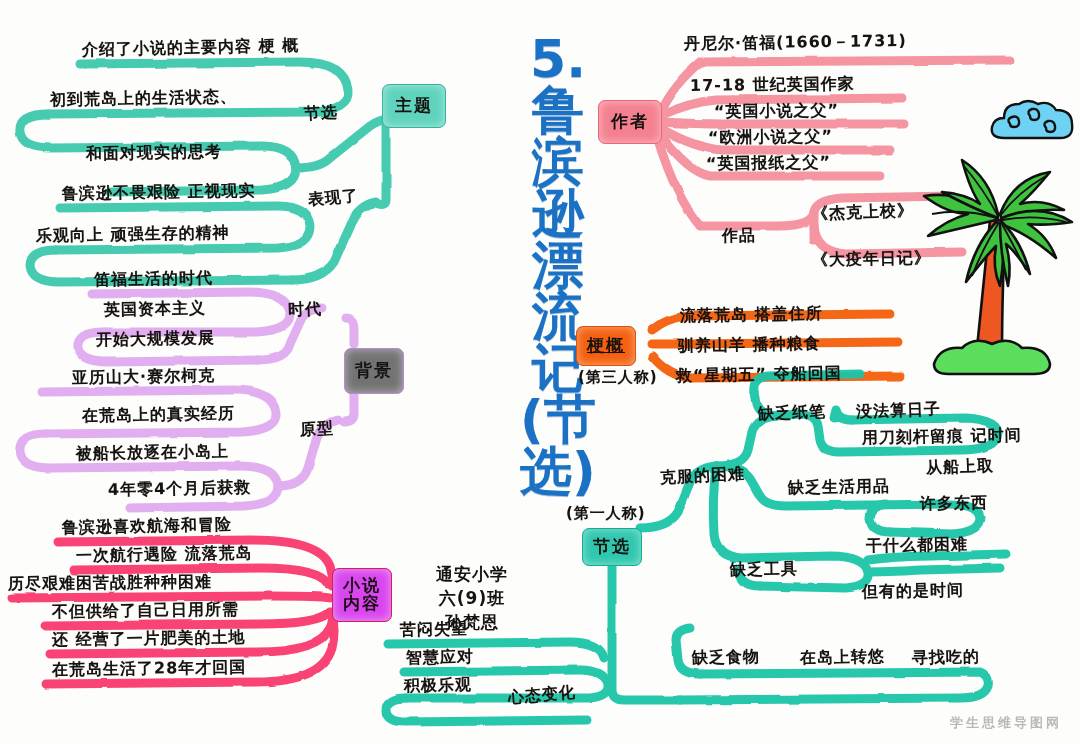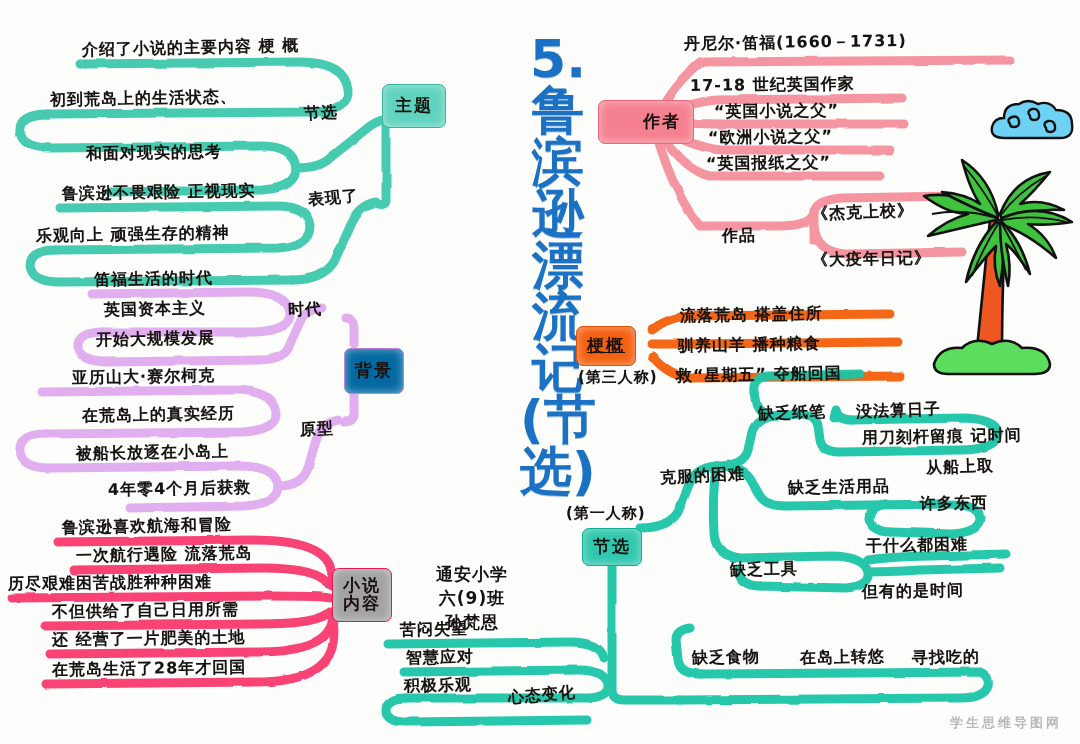--- a/index.html
+++ b/index.html
@@ -34,22 +34,22 @@
     color:#15120f;
     font-weight:700;
     font-size:17px;
     letter-spacing:2px;
     line-height:1.05;
     box-shadow:inset 0 0 10px rgba(255,255,255,.5);
   }
   .node span{display:block;}
 
   .n-zhuti{background:#5fd3be;border:1px solid #37b49c;}
-  .n-beijing{background:#0369a1;border:1px solid #c281da;}
-  .n-xiaoshuo{background:#a3a3a3;border:1px solid #e01a53;color:#1a0d10;}
+  .n-beijing{background:#737373;border:1px solid #c281da;}
+  .n-xiaoshuo{background:#d946ef;border:1px solid #e01a53;color:#1a0d10;}
   .n-zuozhe{background:#f5808f;border:1px solid #e8677a;}
   .n-gengai{background:#f4600f;border:1px solid #dd5204;}
   .n-jiexuan{background:#2fc7ae;border:1px solid #12ad95;}
 
   
   #title{
     position:absolute;left:506px;top:34px;width:104px;
     text-align:center;
     color:#1b72c4;
     font-family:"DejaVu Sans","Liberation Sans",sans-serif;
@@ -198,21 +198,21 @@
 
   <div class="node n-beijing" style="left:344px;top:348px;width:58px;height:44px;">
     <span>背景</span>
   </div>
 
   <div class="node n-xiaoshuo" style="left:332px;top:568px;width:58px;height:52px;flex-direction:column;">
     <span>小说</span>
     <span>内容</span>
   </div>
 
-  <div class="node n-zuozhe" style="left:598px;top:100px;width:62px;height:42px;padding-left:32px;">
+  <div class="node n-zuozhe" style="left:598px;top:100px;width:62px;height:42px;">
     <span>作者</span>
   </div>
 
   <div class="node n-gengai" style="left:576px;top:326px;width:58px;height:38px;text-decoration:underline;">
     <span>梗概</span>
   </div>
   <div class="lbl sm" style="left:578px;top:368px;">(第三人称)</div>
 
   <div class="node n-jiexuan" style="left:582px;top:528px;width:58px;height:36px;">
     <span>节选</span>

